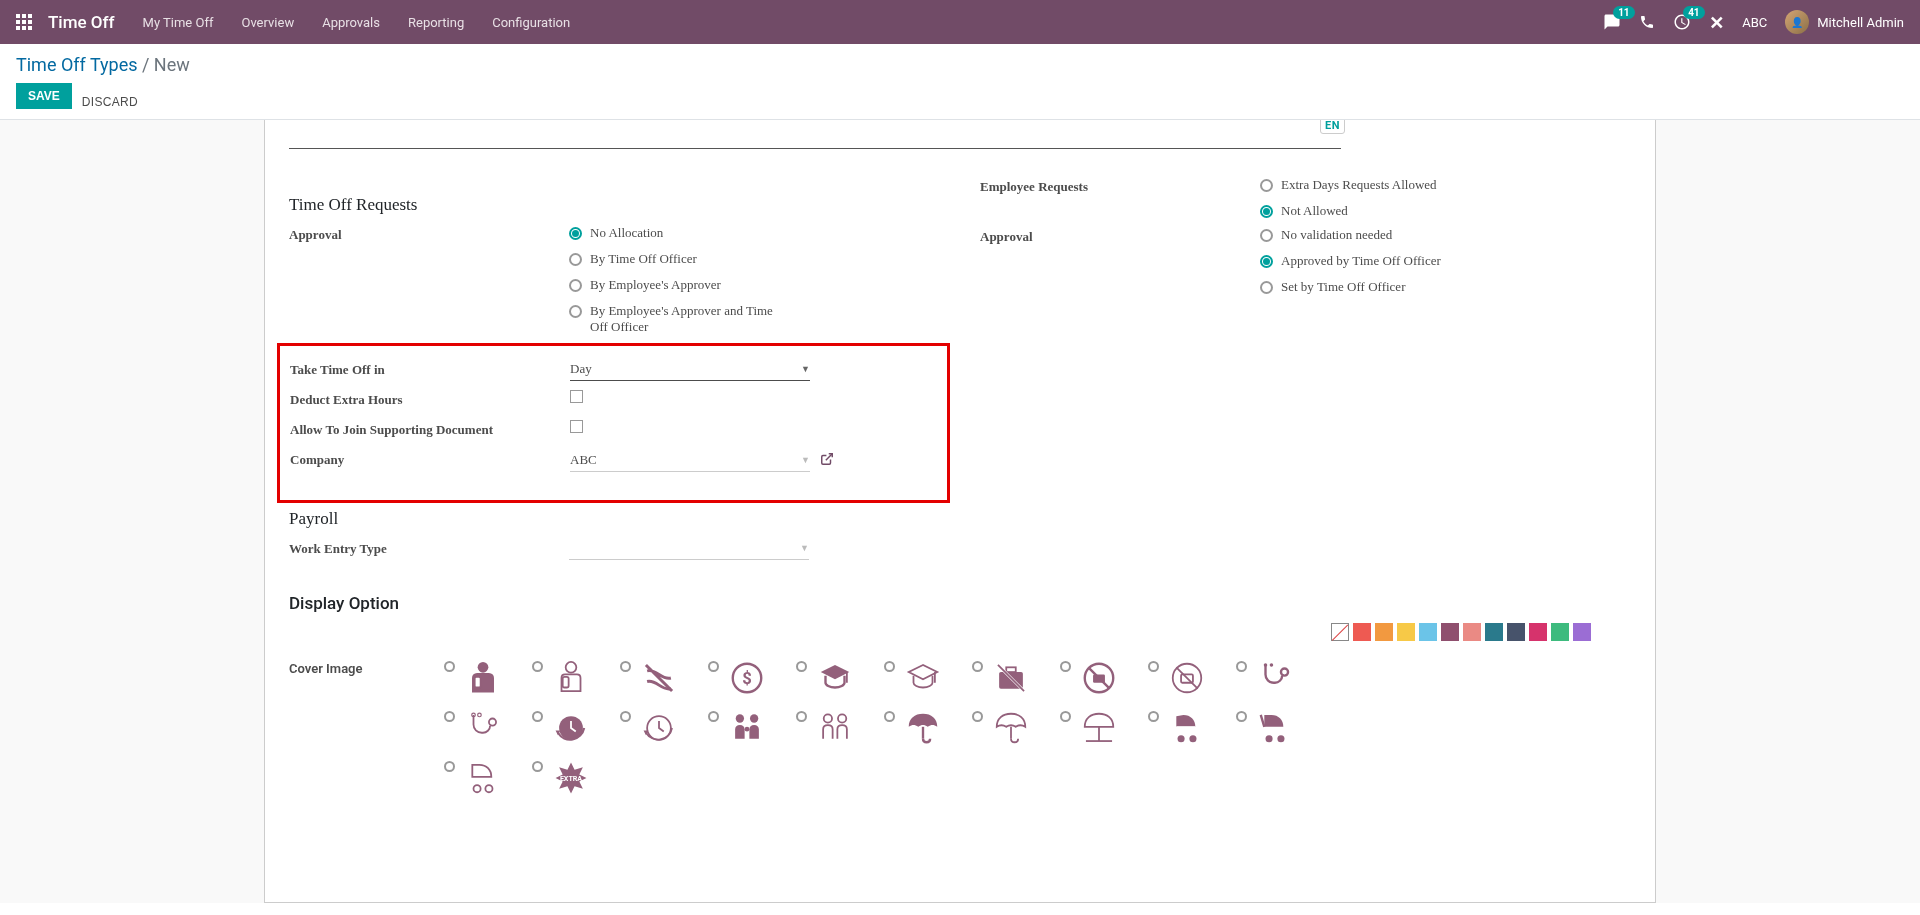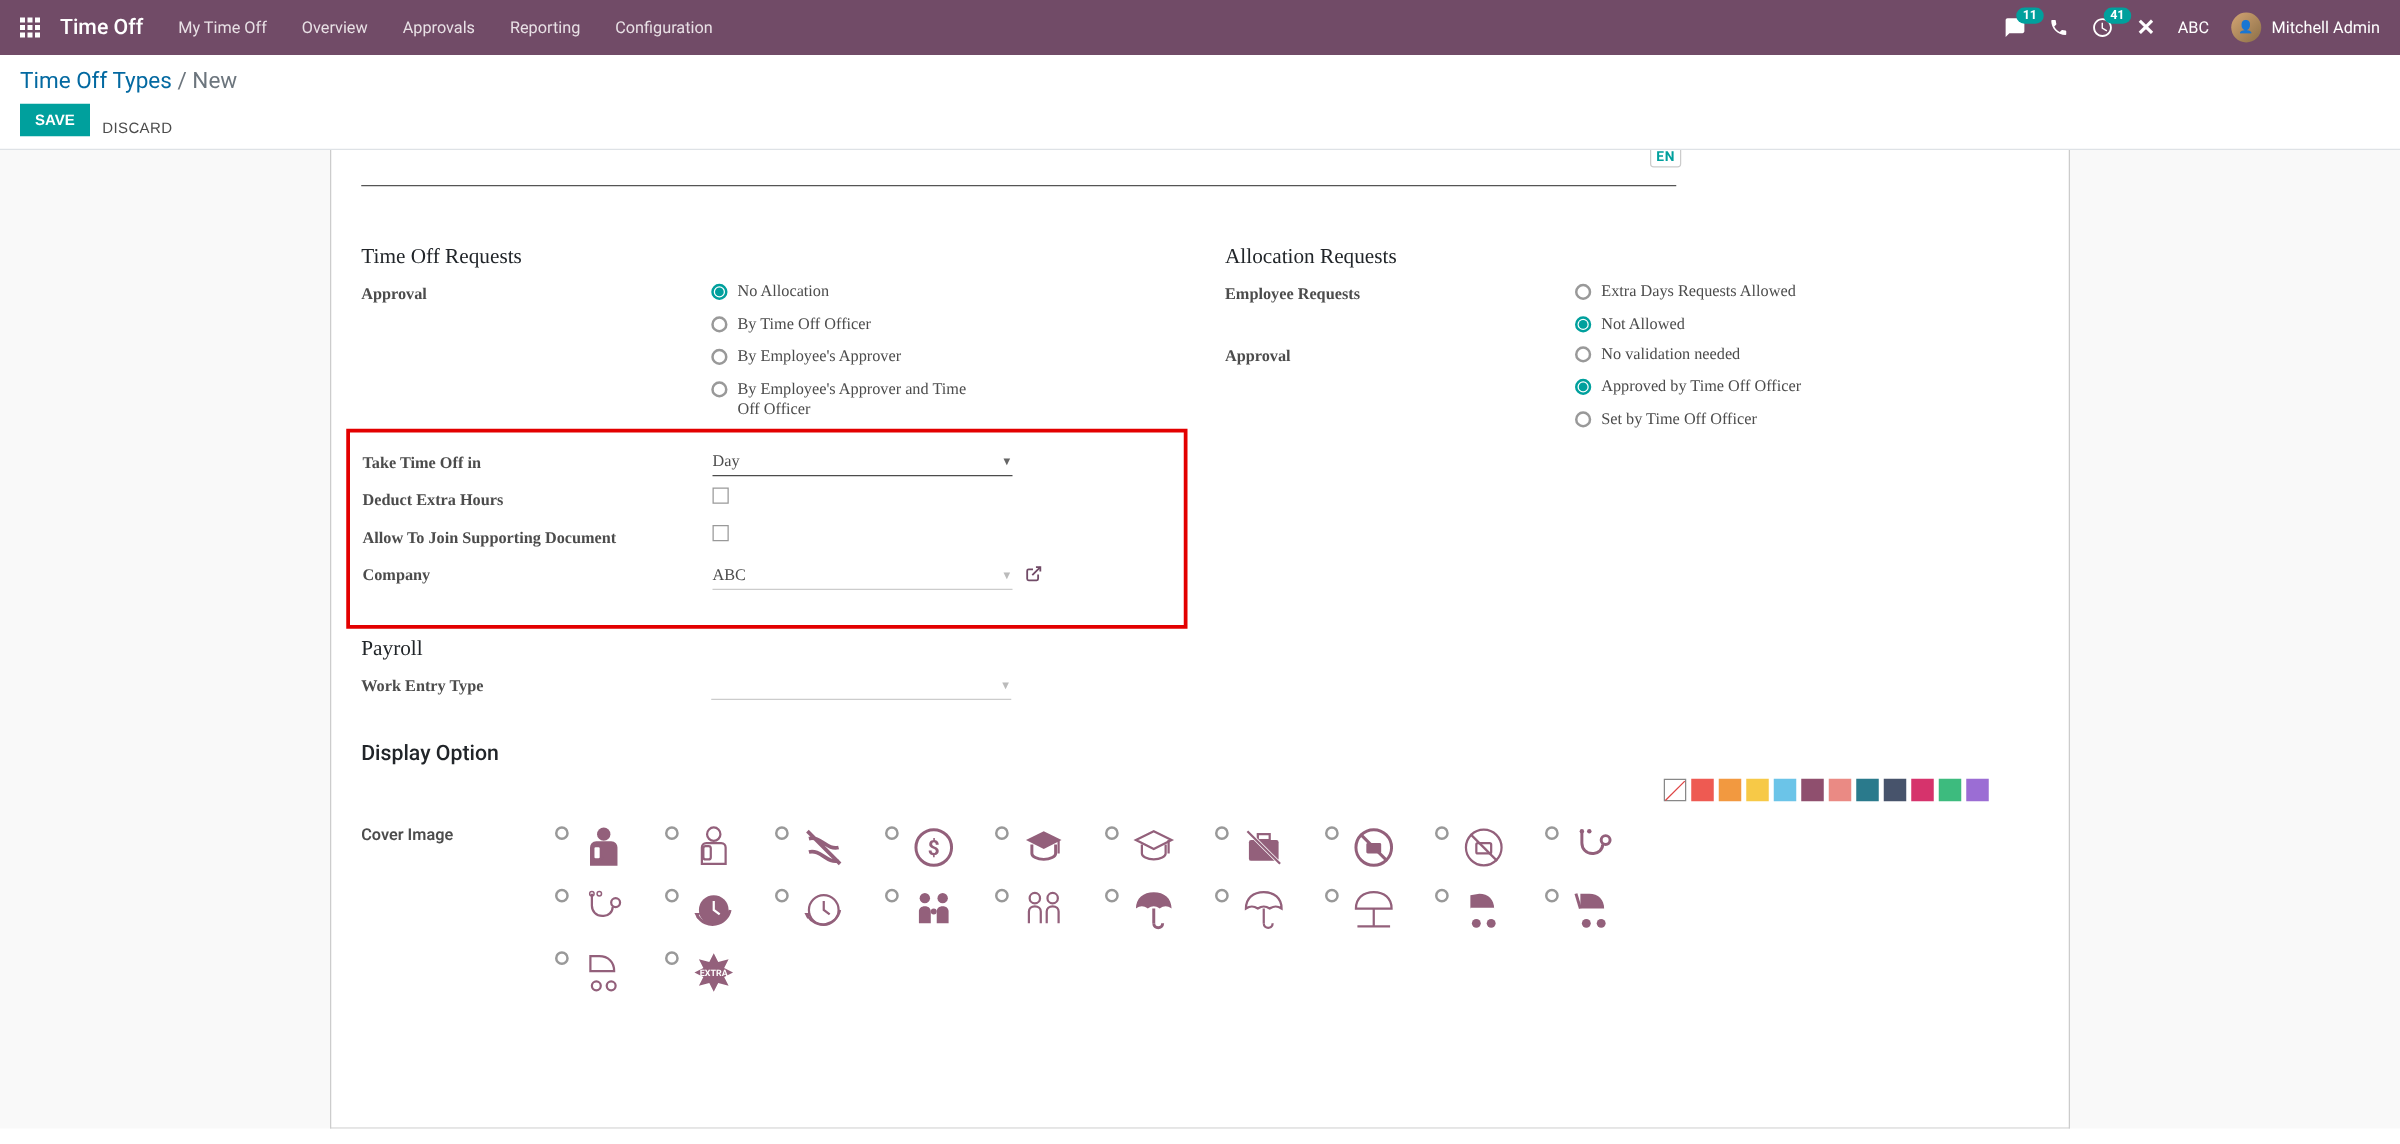--- a/index.html
+++ b/index.html
@@ -215,21 +215,20 @@
             <div class="select-like light">
               <span>&nbsp;</span>
                 <span class="caret" style="color:#bbb;">▼</span>
             </div>
           </div>
         </div>
 
       </div>
 
       <div class="col right-fields">
-        <h2 class="section">Allocation Requests</h2>
 
 
         <div class="field-row" style="align-items:flex-start;">
           <div class="field-label">Employee Requests</div>
           <div class="field-widget radio-group">
             <div class="radio-item">
                 <span class="radio"></span>
                 <span class="radio-label">Extra Days Requests Allowed</span>
               </div>
             <div class="radio-item">

